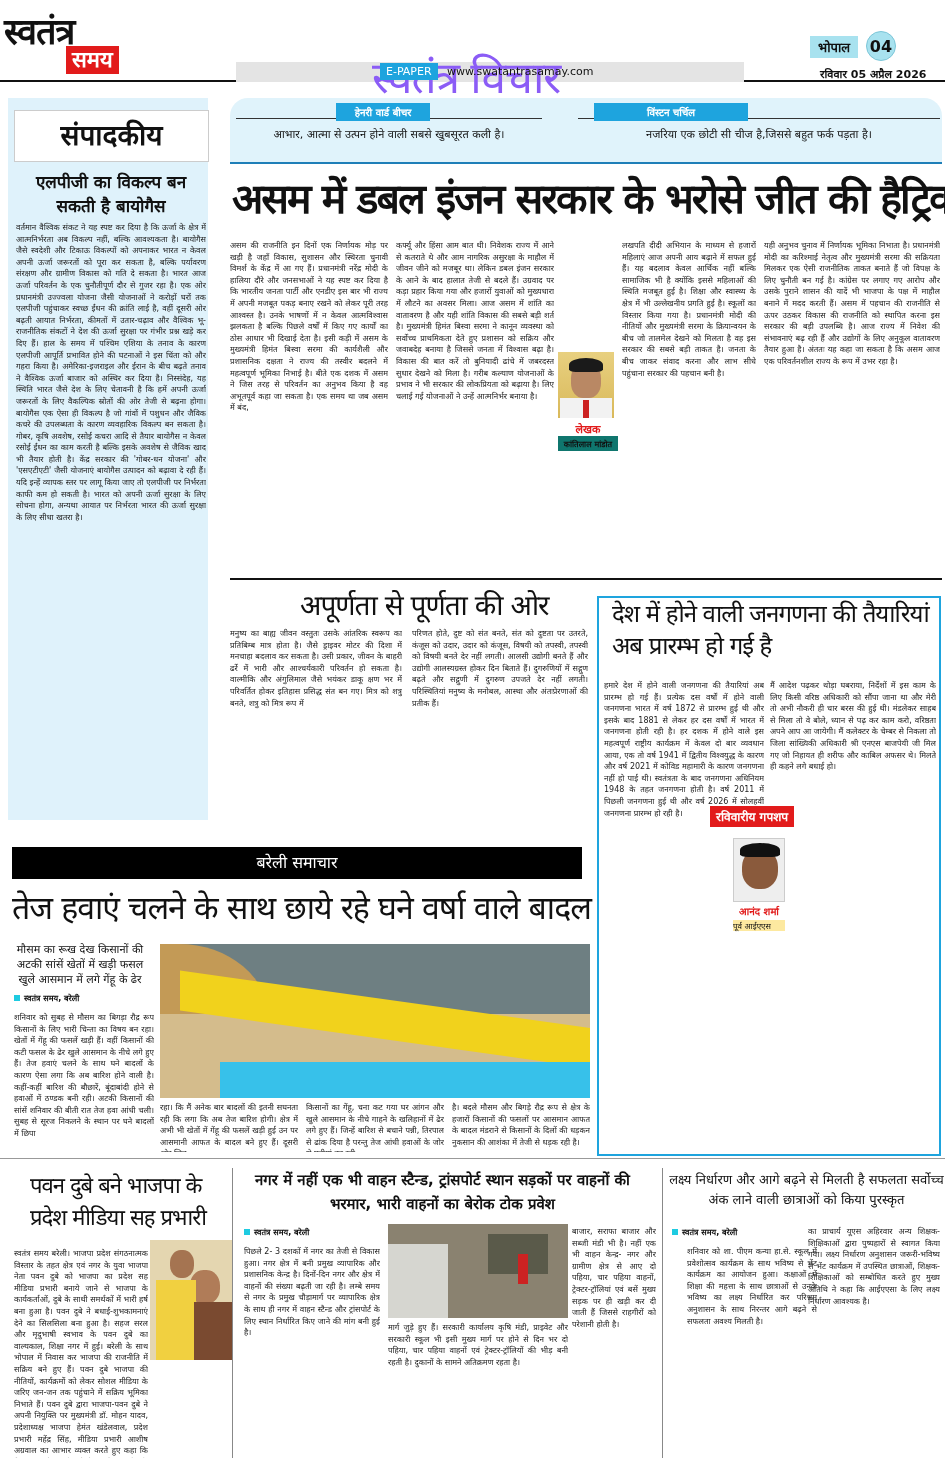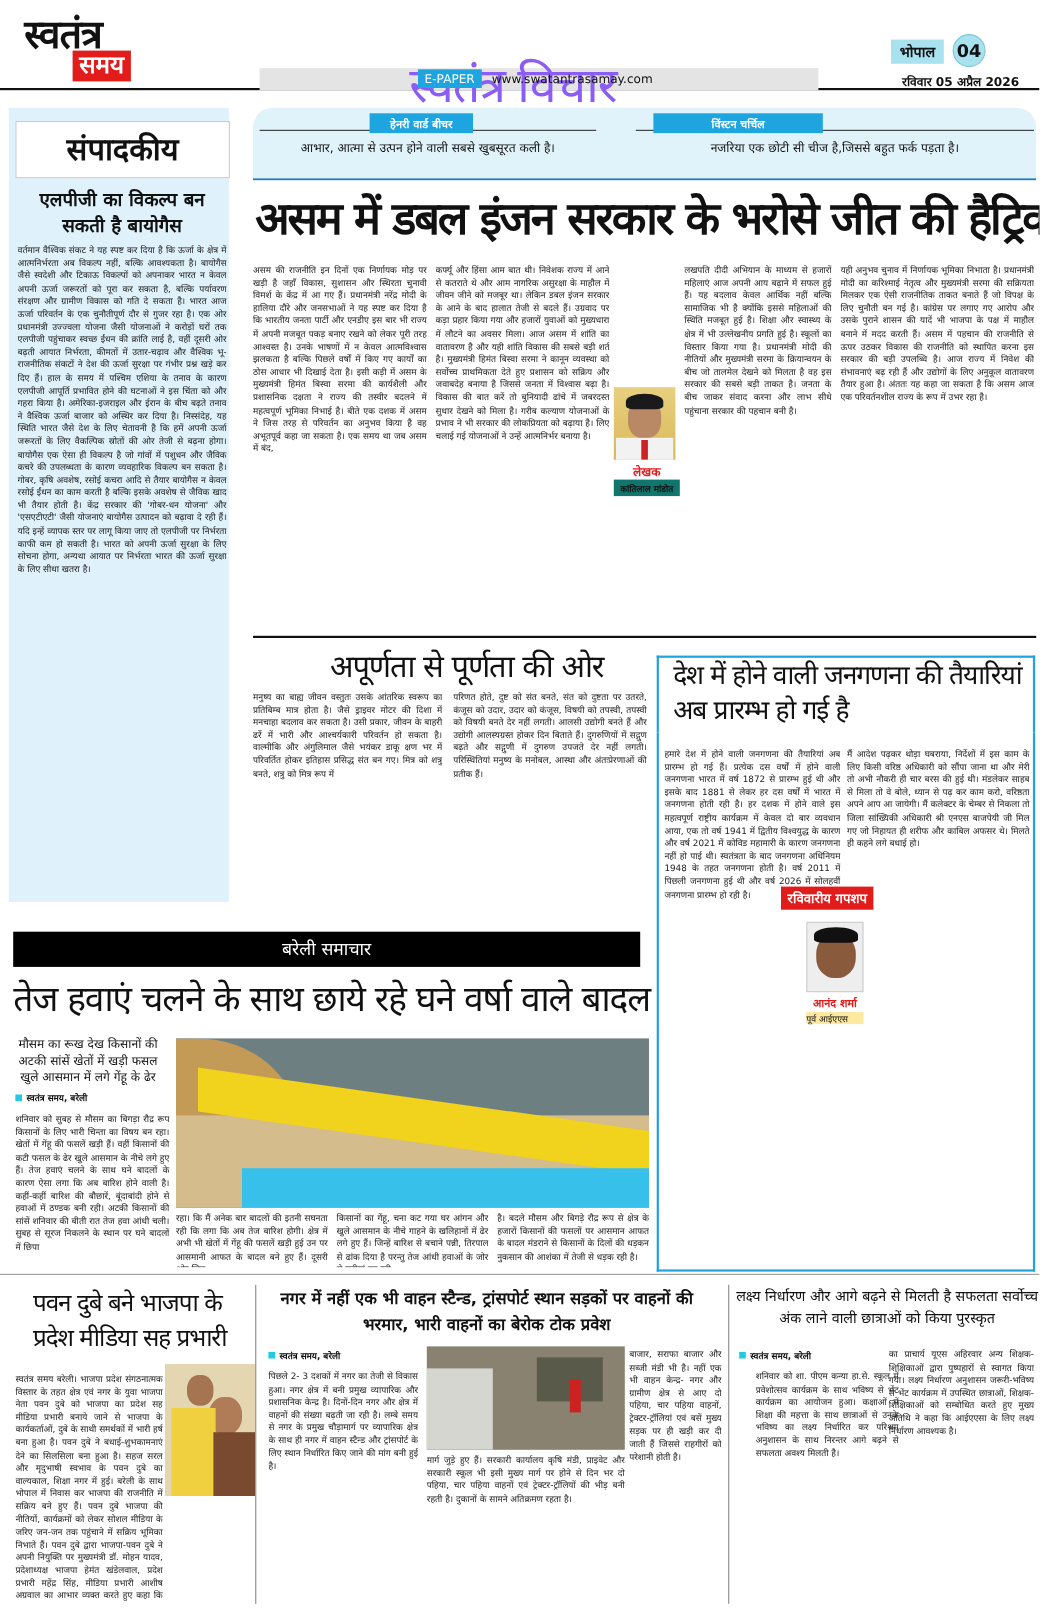--- a/index.html
+++ b/index.html
@@ -1,19 +1,19 @@
 <!DOCTYPE html>
 <html><head>
 <meta charset="utf-8">
 <style>
   * { box-sizing: border-box; margin: 0; padding: 0; }
   body { width: 945px; height: 1468px; background: #fff; font-family: "DejaVu Sans", sans-serif; color: #111; overflow: hidden; position: relative; }
   .abs { position: absolute; }
   .masthead { left: 0; top: 0; width: 945px; height: 82px; border-bottom: 2px solid #111; }
-  .logo-top { left: 22px; top: 6px; font-family: "DejaVu Serif", serif; font-weight: bold; font-size: 36px; letter-spacing: -1px; color: #111; }
+  .logo-top { left: 4px; top: 6px; font-family: "DejaVu Serif", serif; font-weight: bold; font-size: 36px; letter-spacing: -1px; color: #111; }
   .logo-bot { left: 66px; top: 46px; background: #e21b1b; color: #fff; font-weight: bold; font-size: 22px; padding: 0 6px; line-height: 28px; }
   .paper-title { left: 372px; top: 14px; font-size: 44px; color: #8b5cf6; font-family: Liberation Sans, sans-serif; letter-spacing: -1px; margin-top: 32px; }
   .epaper-bar { left: 236px; top: 62px; width: 508px; height: 20px; background: #e4e4e4; }
   .epaper-tag { left: 380px; top: 63px; background: #1ea4de; color: #fff; font-size: 11px; padding: 2px 6px; }
   .epaper-url { left: 447px; top: 65px; font-size: 11px; color: #111; }
   .city-box { left: 810px; top: 36px; background: #a8e2ef; padding: 2px 8px; font-size: 13px; font-weight: bold; }
   .page-no { left: 866px; top: 31px; width: 30px; height: 30px; border-radius: 50%; background: #a8e2ef; font-size: 16px; font-weight: bold; text-align: center; line-height: 30px; border: 1px solid #7cc6d8; }
   .date-line { left: 794px; top: 66px; font-size: 11px; font-weight: bold; margin-left: 26px; }
 
   .left-col { left: 8px; top: 98px; width: 200px; height: 722px; background: #dff2fb; }

